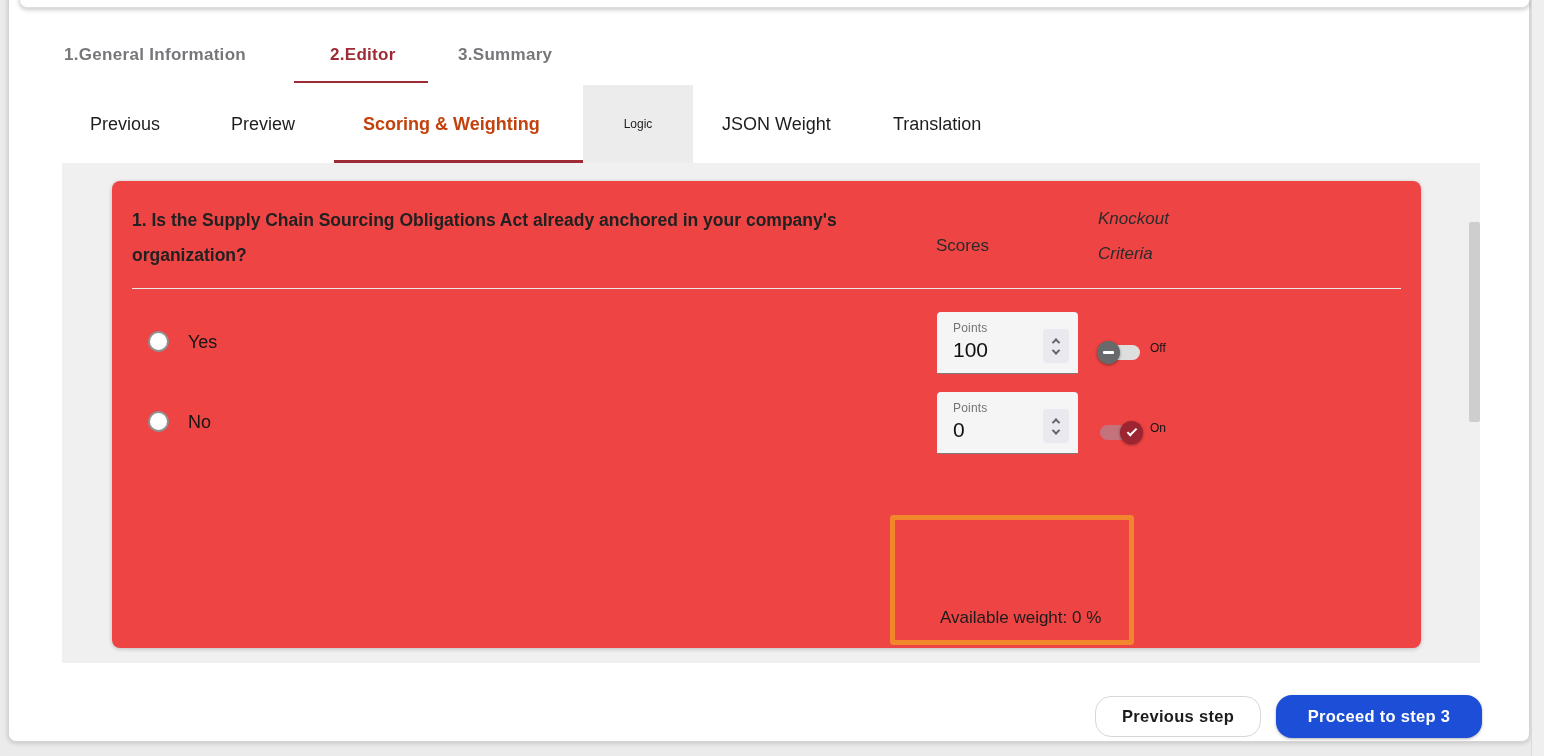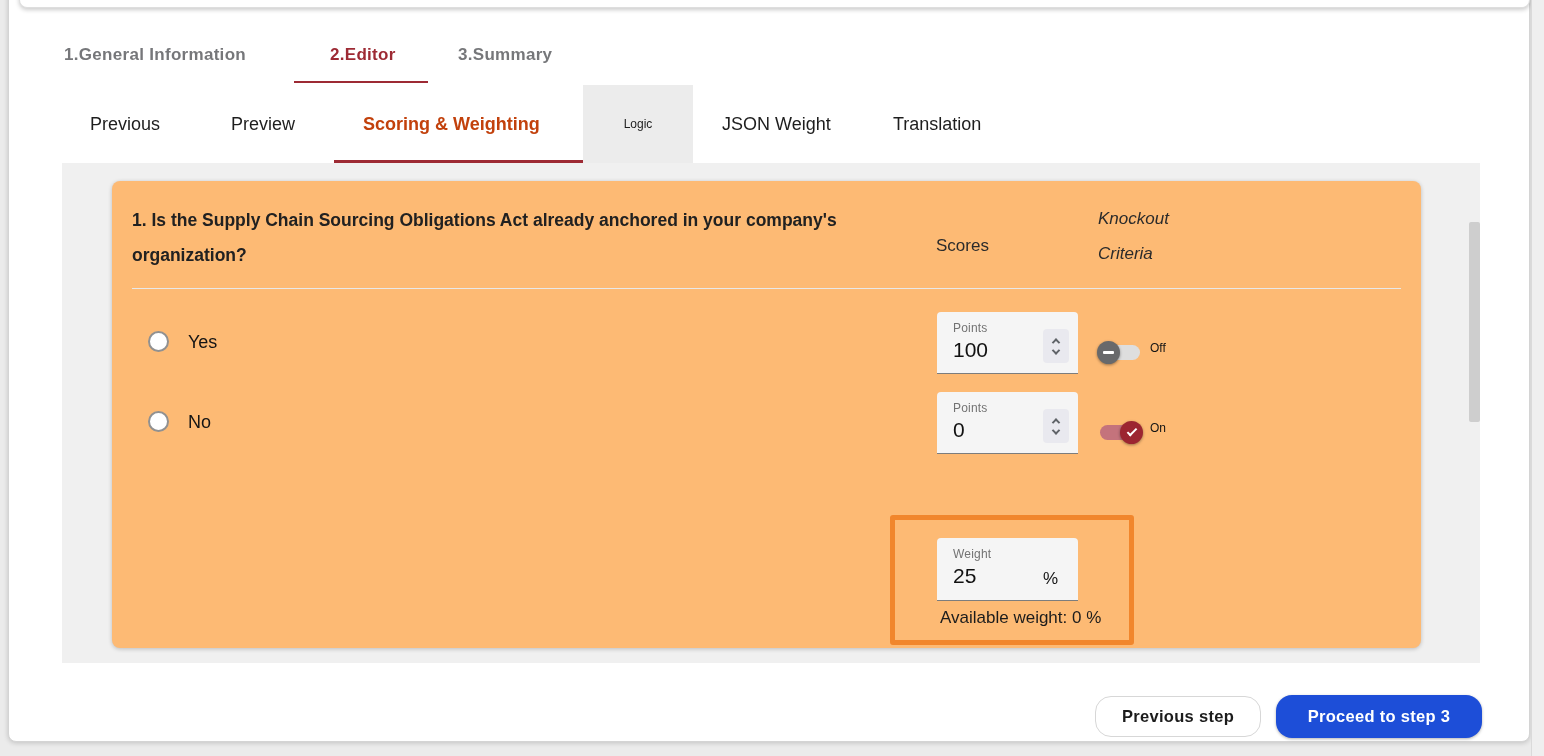--- a/index.html
+++ b/index.html
@@ -40,21 +40,21 @@
     background:#9d2a34; }
 
   
   .panel { position:absolute; left:62px; top:148px; width:1418px; height:500px;
     background:#f0f0f0; }
   .panel-thumb { position:absolute; left:1407px; top:59px; width:11px; height:200px;
     background:#cecece; border-radius:2px; }
 
   
   .qcard { position:absolute; left:50px; top:18px; width:1309px; height:467px;
-    background:#fdba74; border-radius:8px; box-shadow:0 1px 4px rgba(0,0,0,.22); }
+    background:#ef4444; border-radius:8px; box-shadow:0 1px 4px rgba(0,0,0,.22); }
   .q-title { position:absolute; left:20px; top:22px; width:800px;
     font-size:17.5px; font-weight:700; color:#212121; line-height:35px; }
   .col-scores { position:absolute; left:824px; top:55px; font-size:17px; color:#2b2b2b; }
   .col-knockout { position:absolute; left:986px; top:20px; width:100px;
     font-size:17px; color:#2b2b2b; line-height:35px;font-style:italic; }
   .q-divider { position:absolute; left:20px; top:107px; width:1269px; height:1px;
     background:#e8e8e8; }
 
   .radio { position:absolute; width:21px; height:21px; border:2px solid #919191;
     border-radius:50%; background:#fff; cursor:pointer; }
@@ -166,25 +166,20 @@
       </div>
       <div class="toggle on" style="top:244px">
         <div class="thumb">
           <div class="check-glyph"></div>
         </div>
       </div>
       <span class="tog-label" style="top:240px">On</span>
 
 
       <div class="orange-box"></div>
-      <div class="field" style="top:357px; height:63px">
-        <div class="field-label">Weight</div>
-        <input class="field-input" value="25" style="">
-        <span class="suffix">%</span>
-      </div>
       <div class="available">Available weight: 0 %</div>
     </div>
   </div>
 
   <button class="btn btn-prev">Previous step</button>
   <button class="btn btn-proceed">Proceed to step 3</button>
 
 </div>
 
 <div class="scroll-strip"></div>

